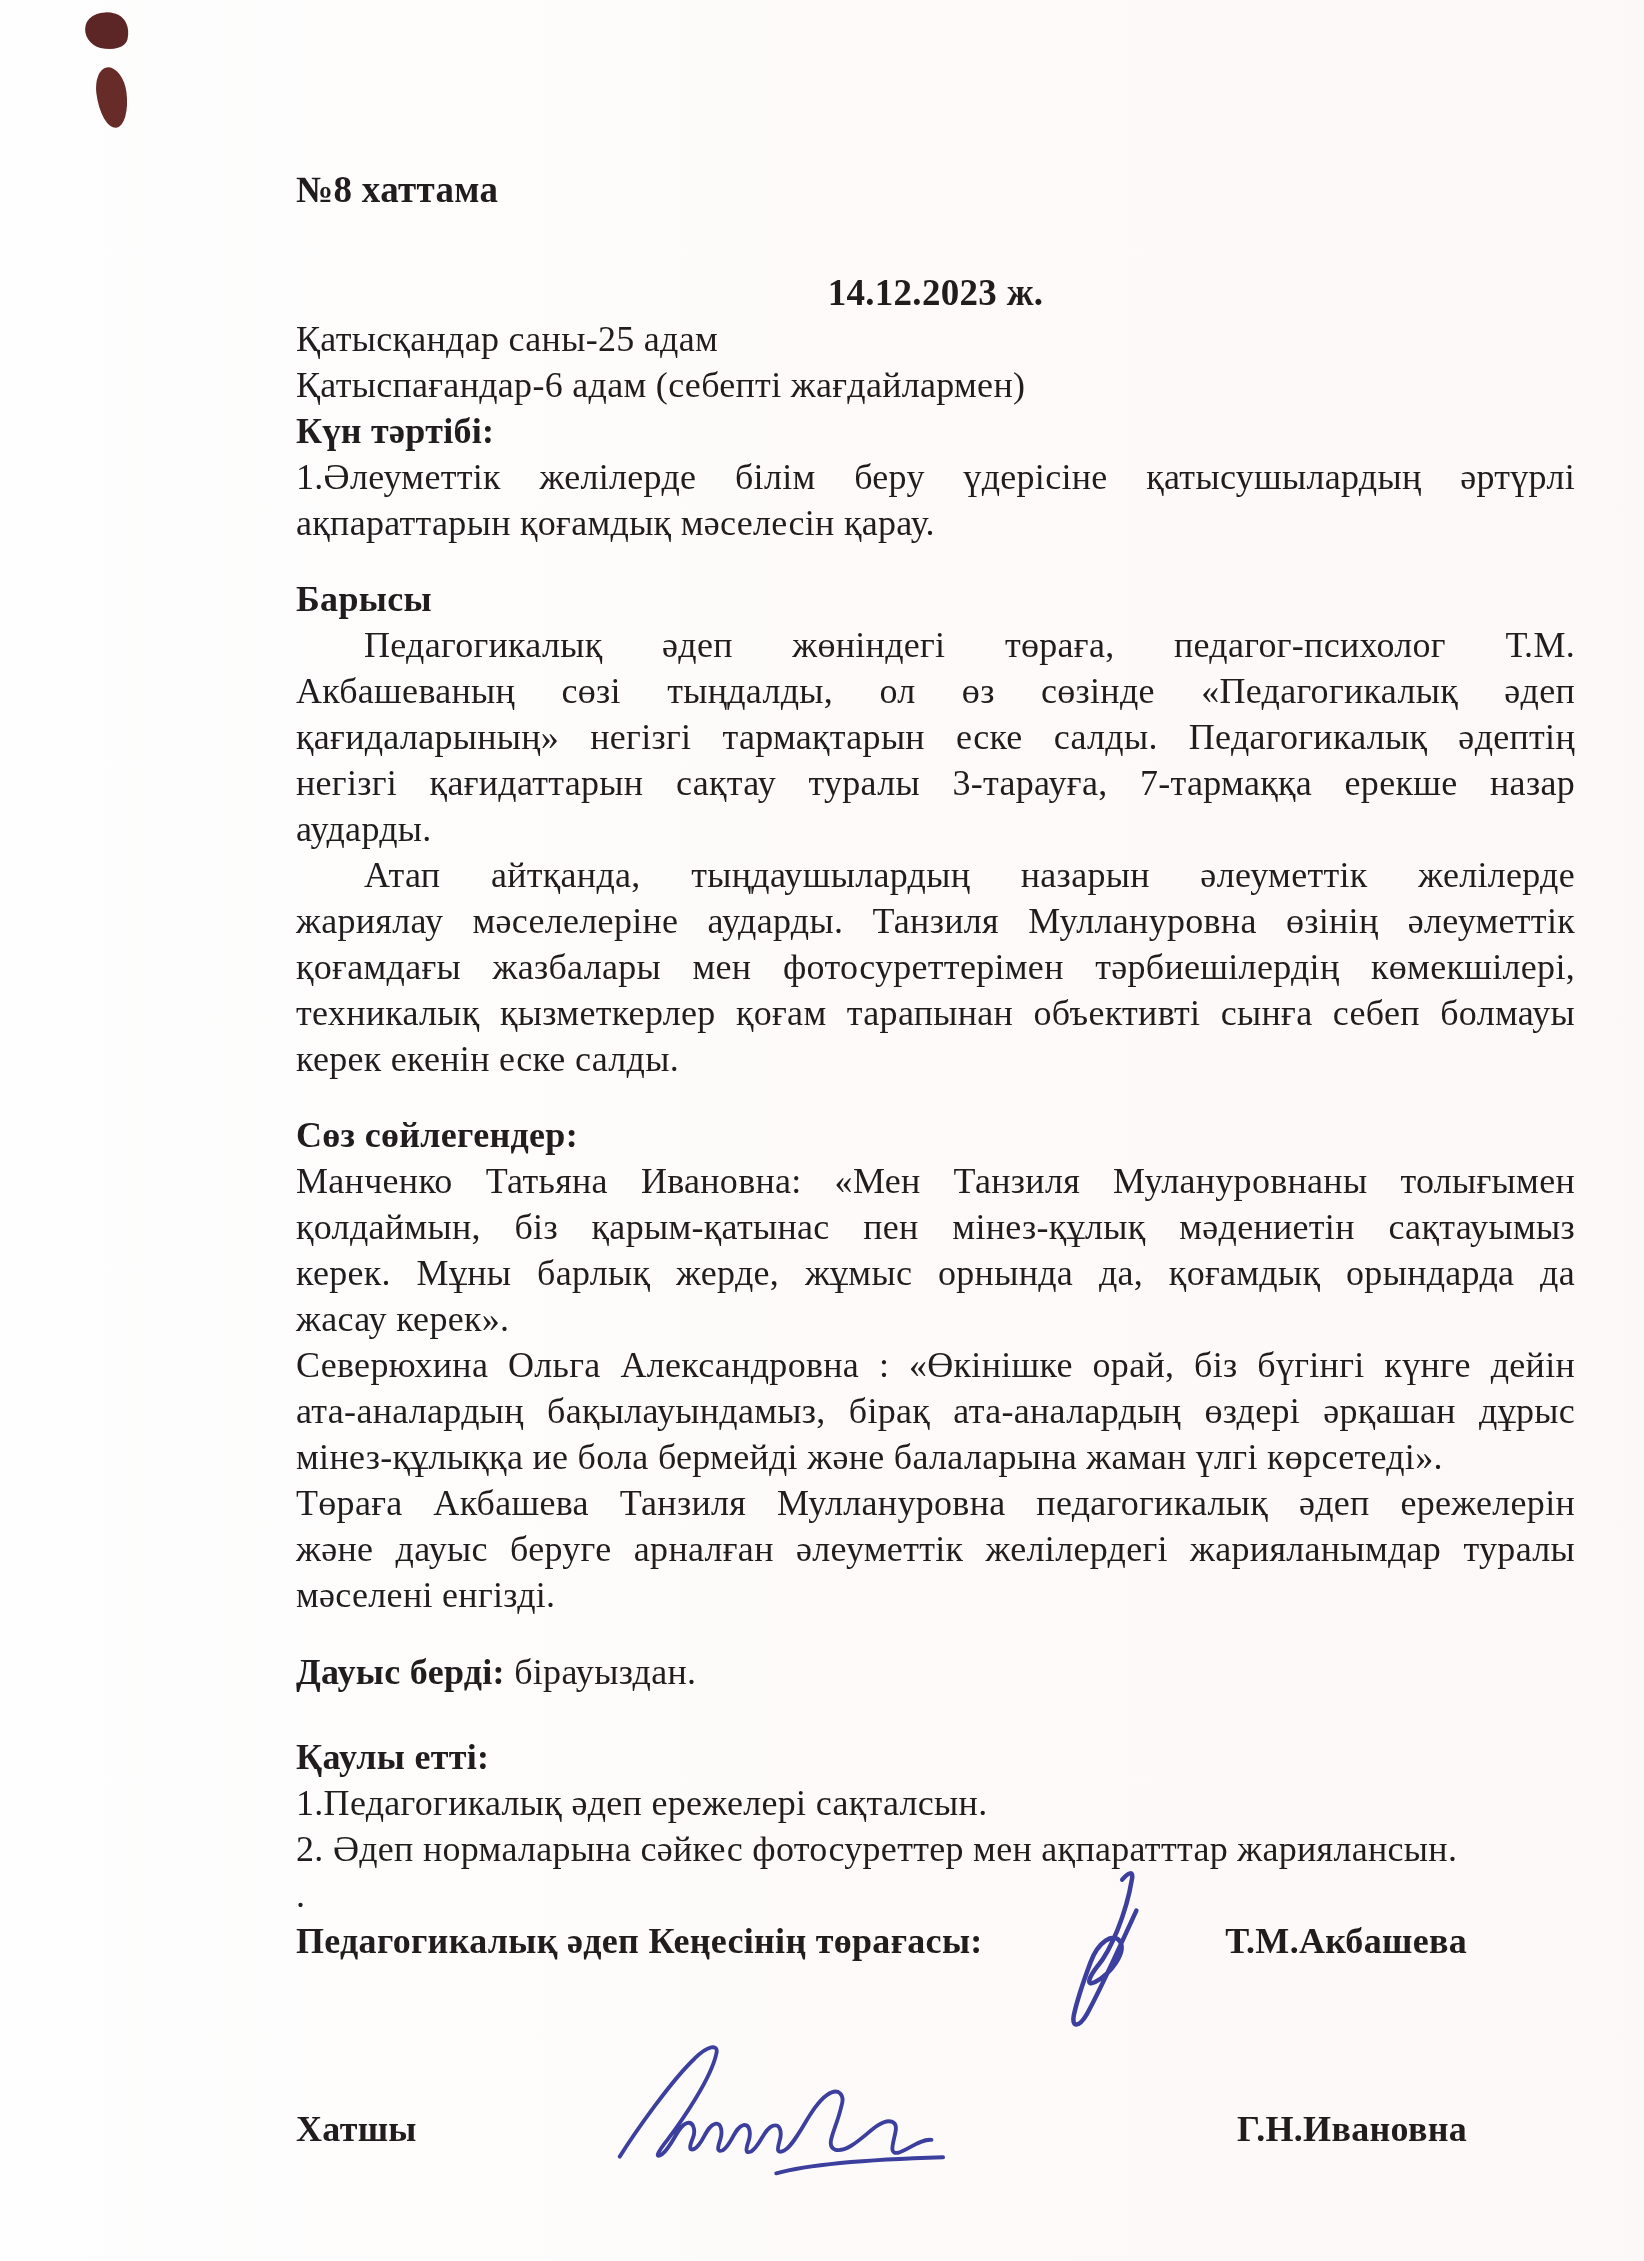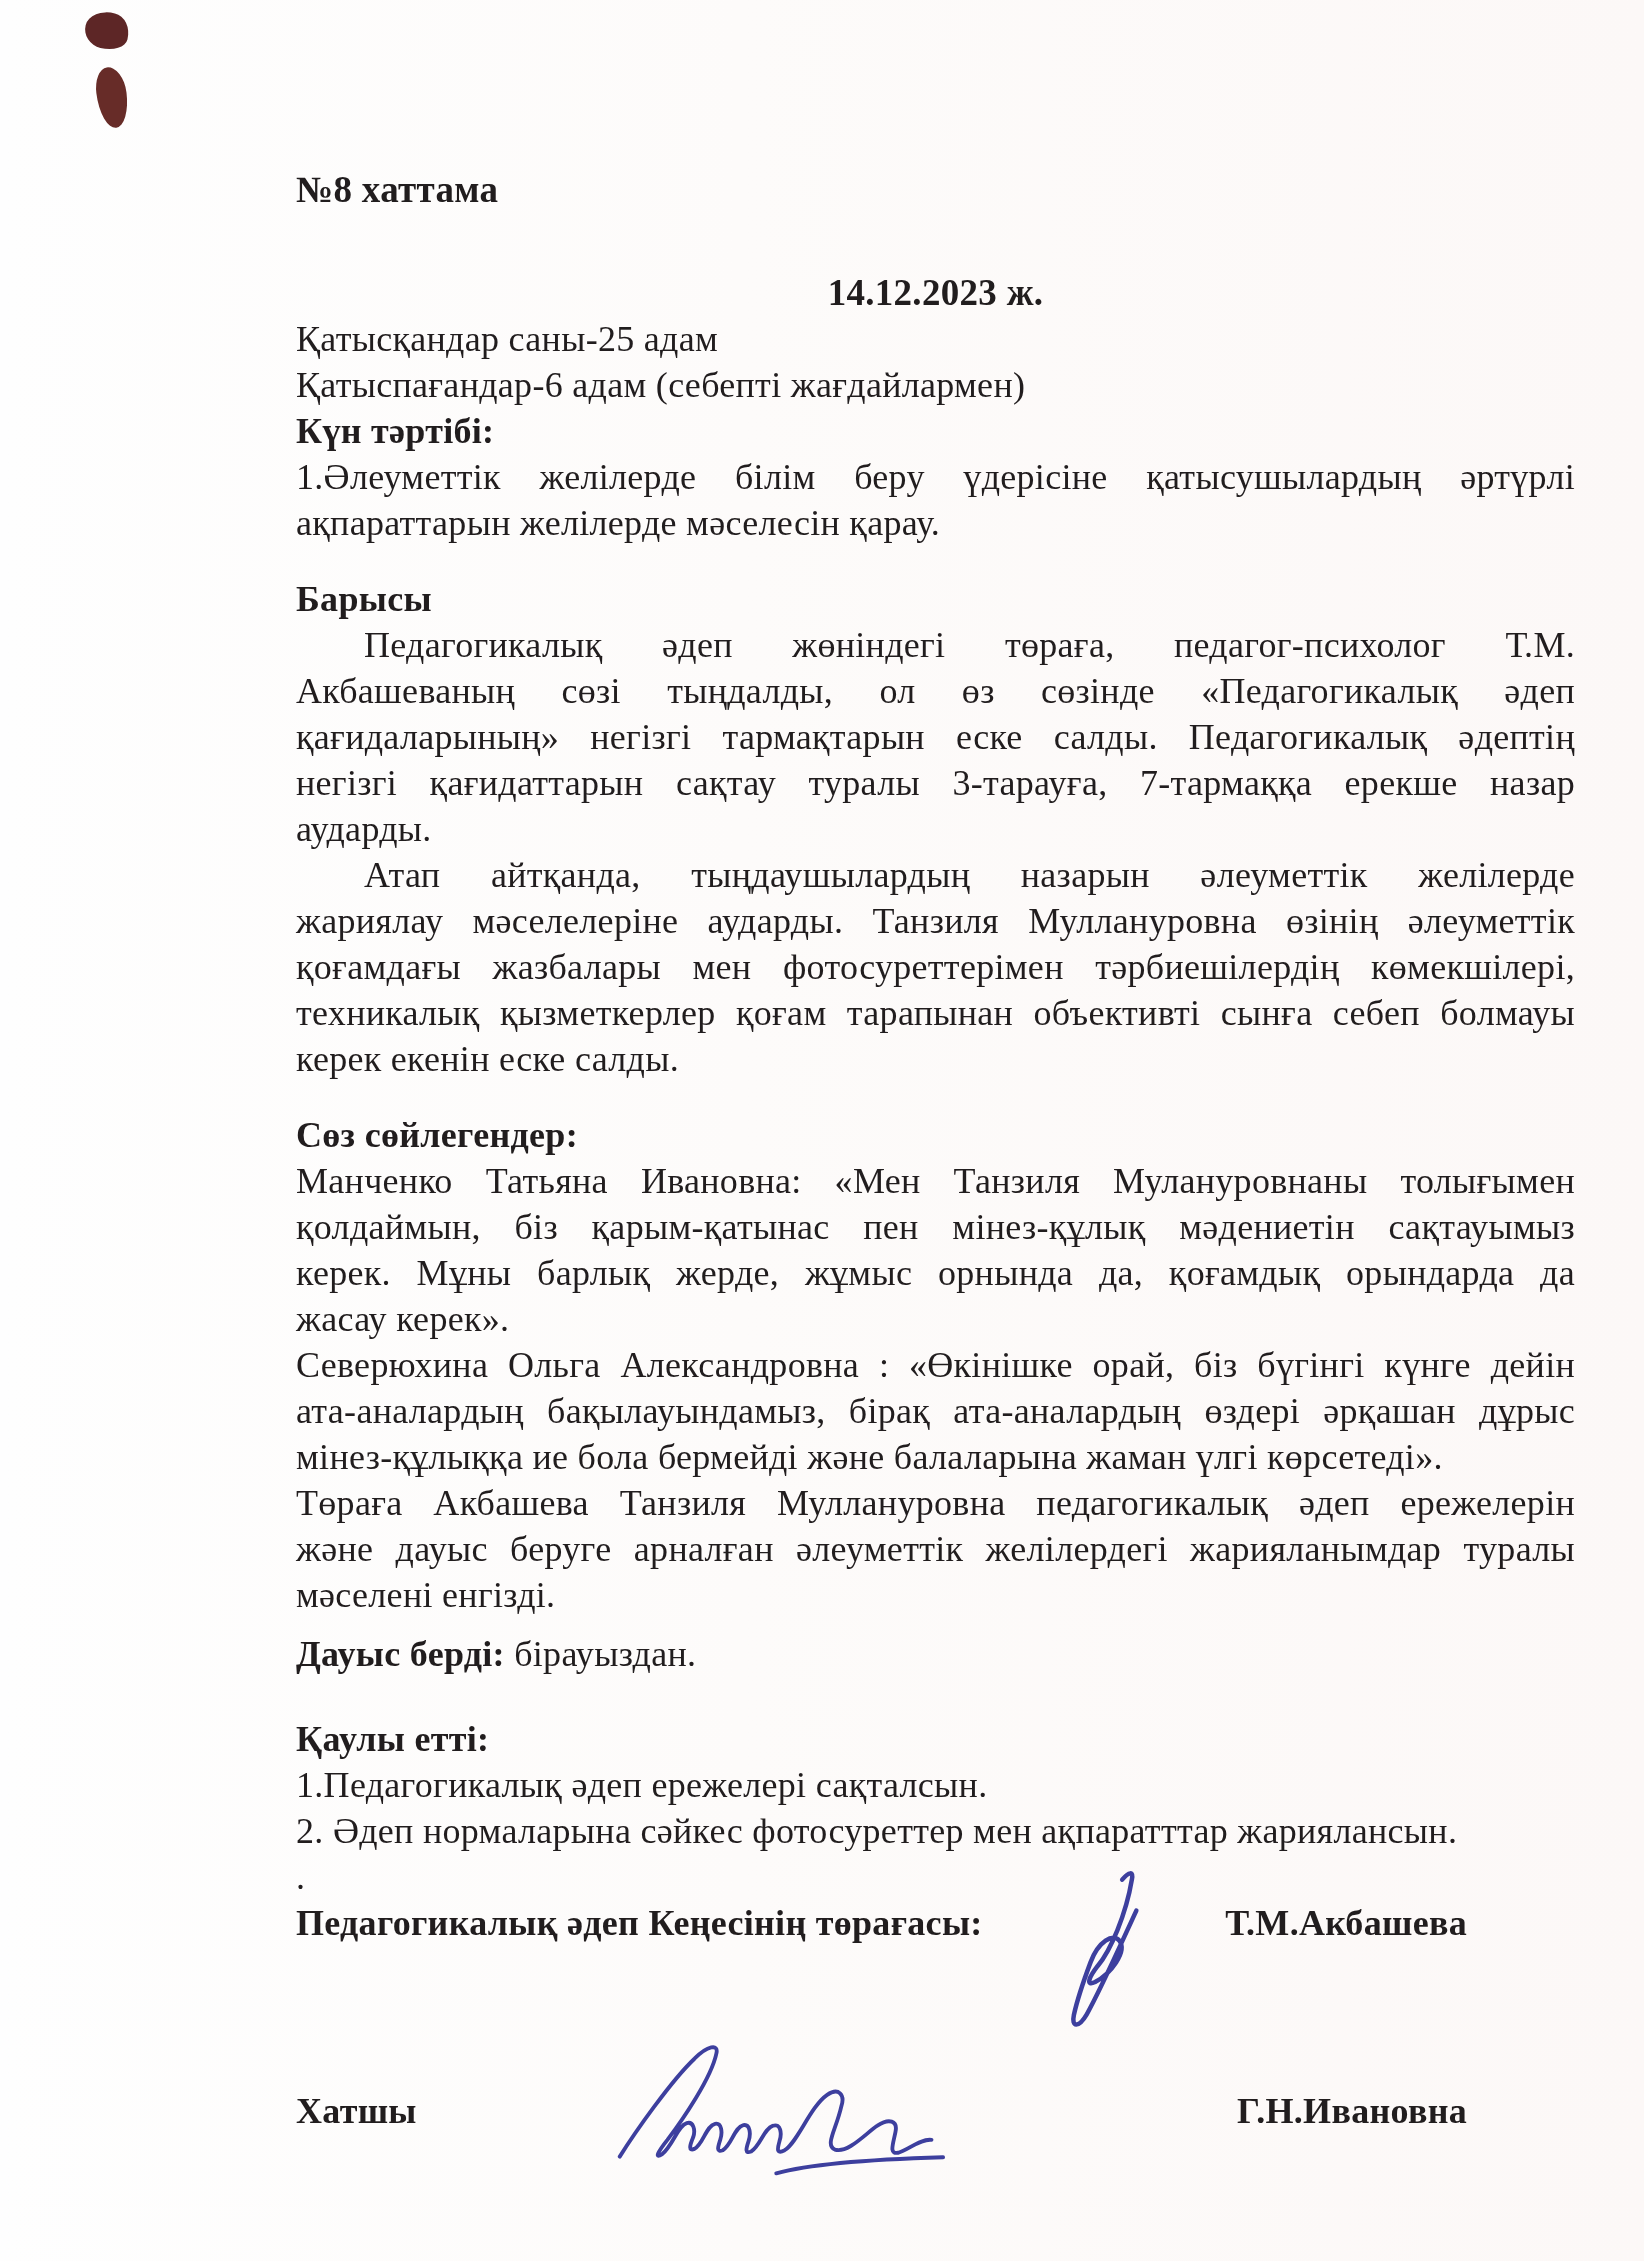--- a/index.html
+++ b/index.html
@@ -41,21 +41,21 @@
   .ln { line-height: 46px; min-height: 46px; }
   .j  { text-align: justify; text-align-last: justify; }
   .ind { text-indent: 68px; }
   .b  { font-weight: bold; }
   .center { }
   .right  { text-align: center; }
   .doc-title { margin-top: 167px; font-size: 37px; }
   .date-line { margin-top: 57px; font-size: 37px; }
   .gap-barysy   { margin-top: 30px; }
   .gap-speakers { margin-top: 30px; }
-  .gap-voted    { margin-top: 13px; }
+  .gap-voted    { margin-top: 31px; }
   .gap-resolved { margin-top: 39px; }
   .sig-row {
     display: flex;
     justify-content: space-between;
     align-items: baseline;
     padding-right: 108px;
   }
   .sig-row.r1 { margin-top: 0px; align-items: center; }
   .sig-row.r2 { margin-top: 142px; }
   .sig-svg {
@@ -79,21 +79,21 @@
 
     <div class="ln b right date-line">14.12.2023 ж.</div>
 
     <div class="ln">Қатысқандар саны-25 адам</div>
     <div class="ln">Қатыспағандар-6 адам (себепті жағдайлармен)</div>
 
     <div class="ln b center">Күн тәртібі:</div>
 
     <div>
         <div class="ln j">1.Әлеуметтік желілерде білім беру үдерісіне қатысушылардың әртүрлі</div>
-        <div class="ln">ақпараттарын желілерде мәселесін қарау.</div>
+        <div class="ln">ақпараттарын қоғамдық мәселесін қарау.</div>
       </div>
 
     <div class="ln b gap-barysy">Барысы</div>
 
     <div>
         <div class="ln j ind">Педагогикалық әдеп жөніндегі төраға, педагог-психолог Т.М.</div>
         <div class="ln j">Акбашеваның сөзі тыңдалды, ол өз сөзінде «Педагогикалық әдеп</div>
         <div class="ln j">қағидаларының» негізгі тармақтарын еске салды. Педагогикалық әдептің</div>
         <div class="ln j">негізгі қағидаттарын сақтау туралы 3-тарауға, 7-тармаққа ерекше назар</div>
         <div class="ln">аударды.</div>

